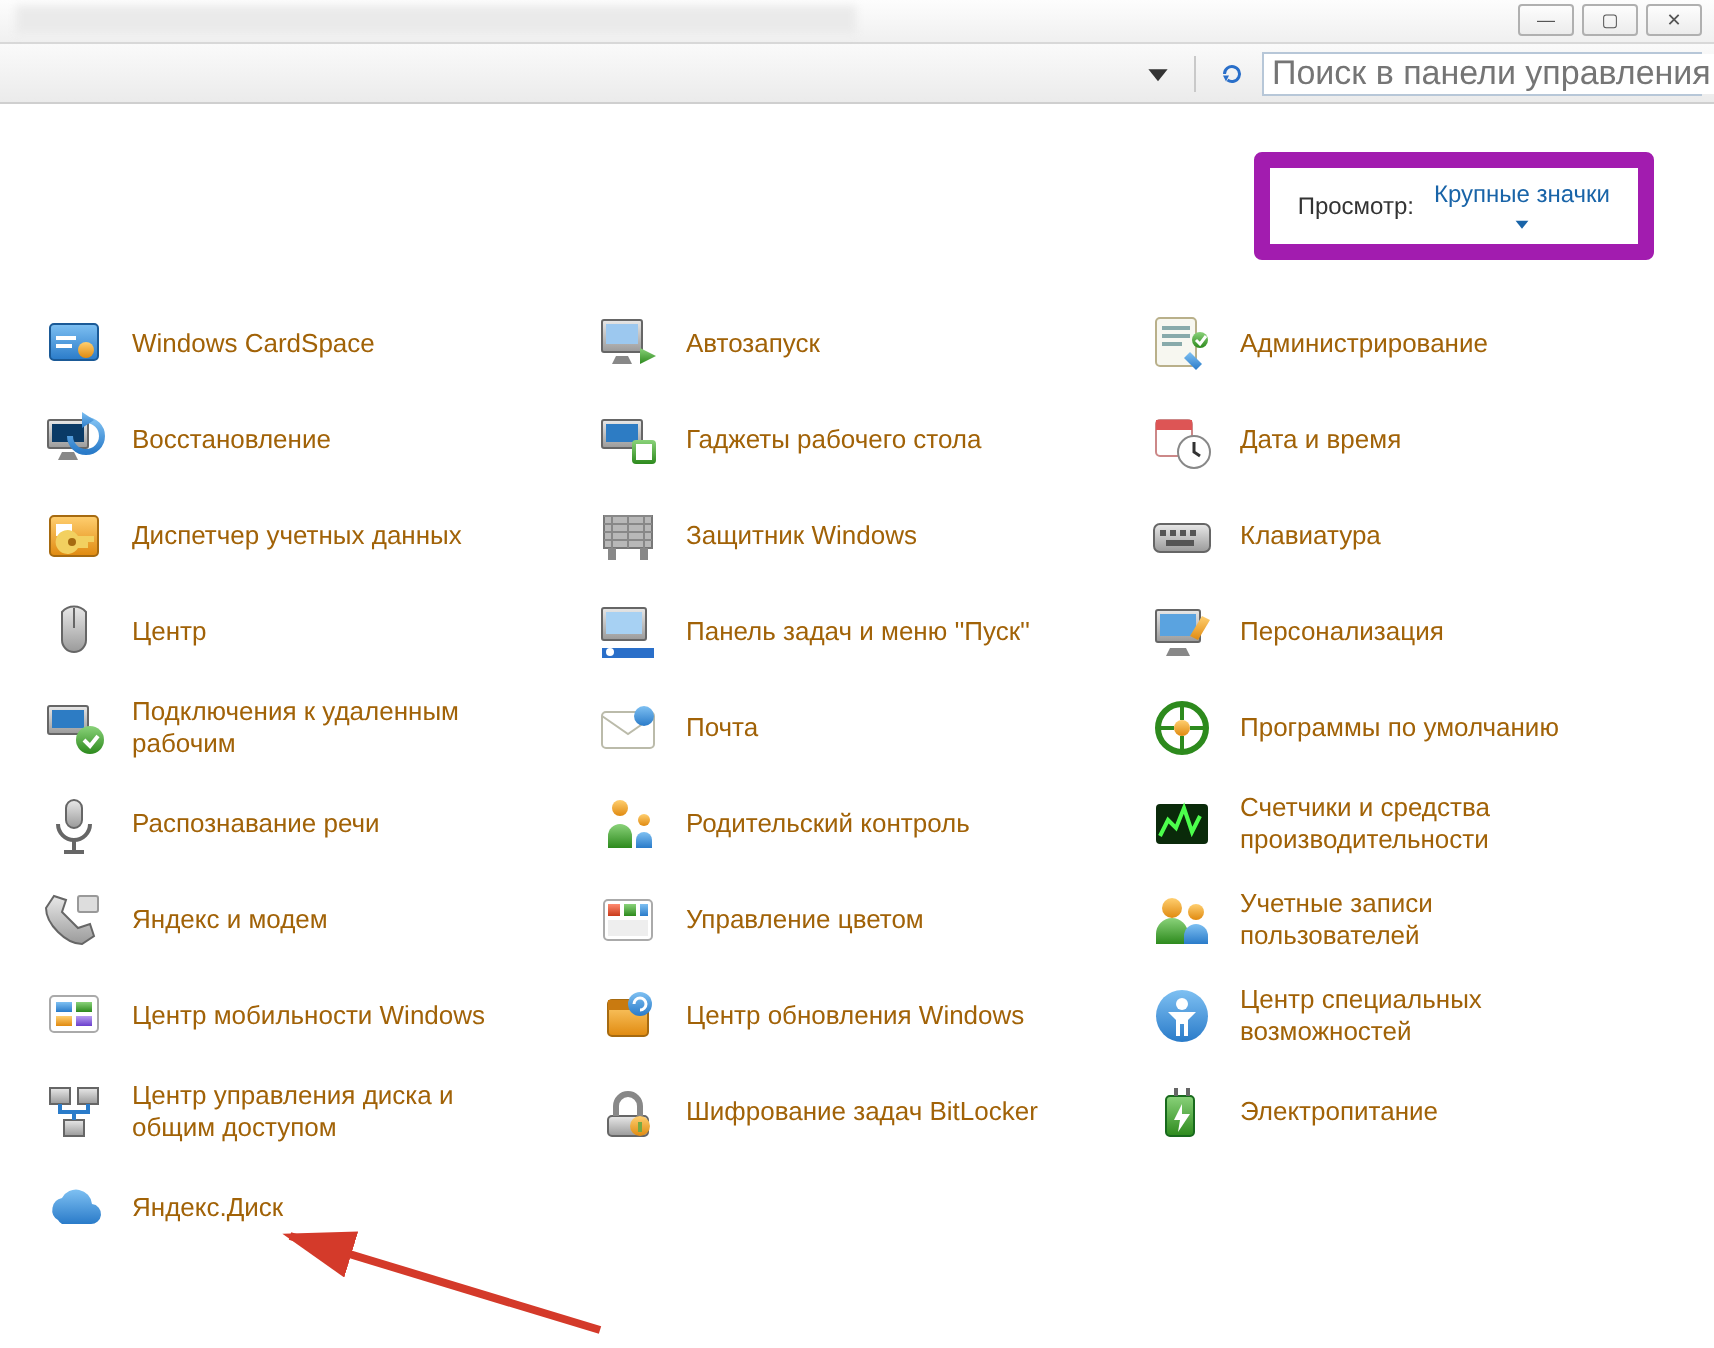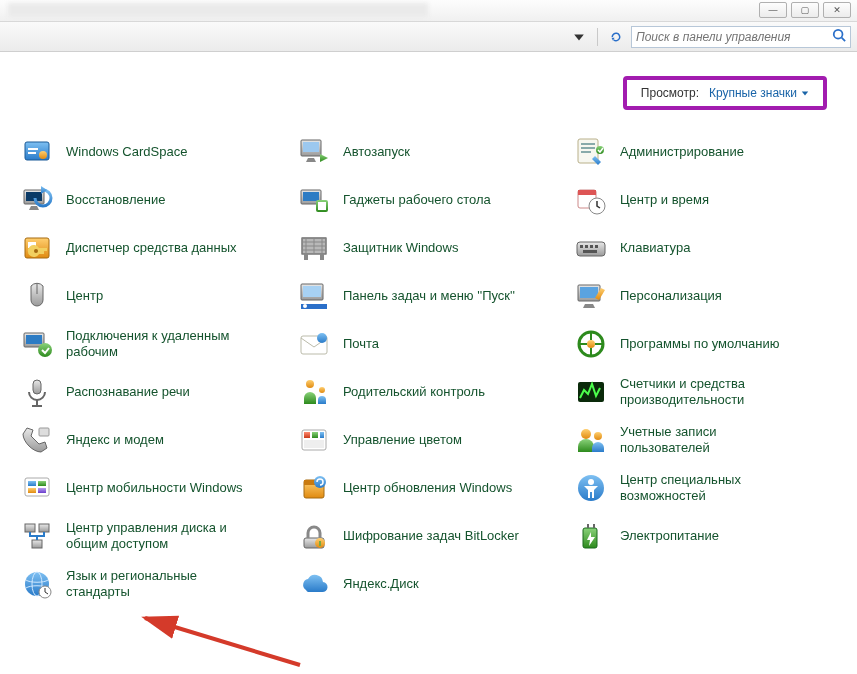--- a/index.html
+++ b/index.html
@@ -50,42 +50,42 @@
   }
   .tb-btn svg { width:12px; height:12px; }
   .searchbox {
     width: 220px; height: 22px;
     border: 1px solid #b7c7d8;
     background: #fff;
     display: flex; align-items: center;
     padding: 0 4px;
   }
   .searchbox input {
-    flex:1; border:none; outline:none; font-size:12px; color:#333;
-    font-style: italic; color:#7a7a7a;
+    flex:1; border:none; outline:none; font-size:17px; color:#333;
+    color:#7a7a7a;
   }
   .searchbox .mag { color:#2a6fc9; }
   .content {
     position: relative;
     padding: 0 12px 0 12px;
     height: calc(674px - 22px - 30px);
     overflow: hidden;
   }
   .view-row {
     display: flex; justify-content: flex-end; align-items: center;
     padding: 24px 18px 10px 0;
   }
   .view-box {
-    border: 4px solid #a21caf;
+    border: 8px solid #a21caf;
     border-radius: 4px;
     padding: 6px 14px;
     display: flex; align-items: center; gap: 10px;
   }
   .view-label { color:#333; }
-  .view-link { color:#1964a8; cursor:pointer; display:flex; align-items:center; gap:4px;}
+  .view-link { color:#1964a8; cursor:pointer; display:flex; align-items:center; gap:4px;flex-direction:column;}
   .view-link svg{ width:8px; height:8px; fill:#1964a8;}
   .grid {
     display: grid;
     grid-template-columns: 1fr 1fr 1fr;
     column-gap: 6px;
     row-gap: 0;
     padding: 8px 4px 0 4px;
   }
   .item {
     display: flex; align-items: center;
@@ -95,21 +95,21 @@
   }
   .icon-box {
     width: 38px; height: 38px;
     margin-right: 10px;
     flex-shrink: 0;
     display: flex; align-items: center; justify-content: center;
     border-radius: 4px;
   }
   .icon-box svg { width: 32px; height: 32px; }
   .item-label {
-    color: #14532d;
+    color: #a16207;
     font-size: 13px;
     line-height: 1.25;
     max-width: 180px;
   }
   
   .arrow-annot {
     position: absolute;
     left: 130px; bottom: 4px;
     width: 180px; height: 60px;
     pointer-events: none;
@@ -415,29 +415,29 @@
           </svg>
         </div>
         <div class="item-label">Гаджеты рабочего стола</div>
       </div>
       <div class="item">
         <div class="icon-box">
           <svg>
             <use href="#ic-datetime"></use>
           </svg>
         </div>
-        <div class="item-label">Центр и время</div>
+        <div class="item-label">Дата и время</div>
       </div>
       <div class="item">
         <div class="icon-box">
           <svg>
             <use href="#ic-credmgr"></use>
           </svg>
         </div>
-        <div class="item-label">Диспетчер средства данных</div>
+        <div class="item-label">Диспетчер учетных данных</div>
       </div>
       <div class="item">
         <div class="icon-box">
           <svg>
             <use href="#ic-defender"></use>
           </svg>
         </div>
         <div class="item-label">Защитник Windows</div>
       </div>
       <div class="item">
@@ -584,28 +584,20 @@
         </div>
         <div class="item-label">Шифрование задач BitLocker</div>
       </div>
       <div class="item">
         <div class="icon-box">
           <svg>
             <use href="#ic-power"></use>
           </svg>
         </div>
         <div class="item-label">Электропитание</div>
-      </div>
-      <div class="item">
-        <div class="icon-box">
-          <svg>
-            <use href="#ic-region"></use>
-          </svg>
-        </div>
-        <div class="item-label">Язык и региональные стандарты</div>
       </div>
       <div class="item">
         <div class="icon-box">
           <svg>
             <use href="#ic-yadisk"></use>
           </svg>
         </div>
         <div class="item-label">Яндекс.Диск</div>
       </div>
     </div>

